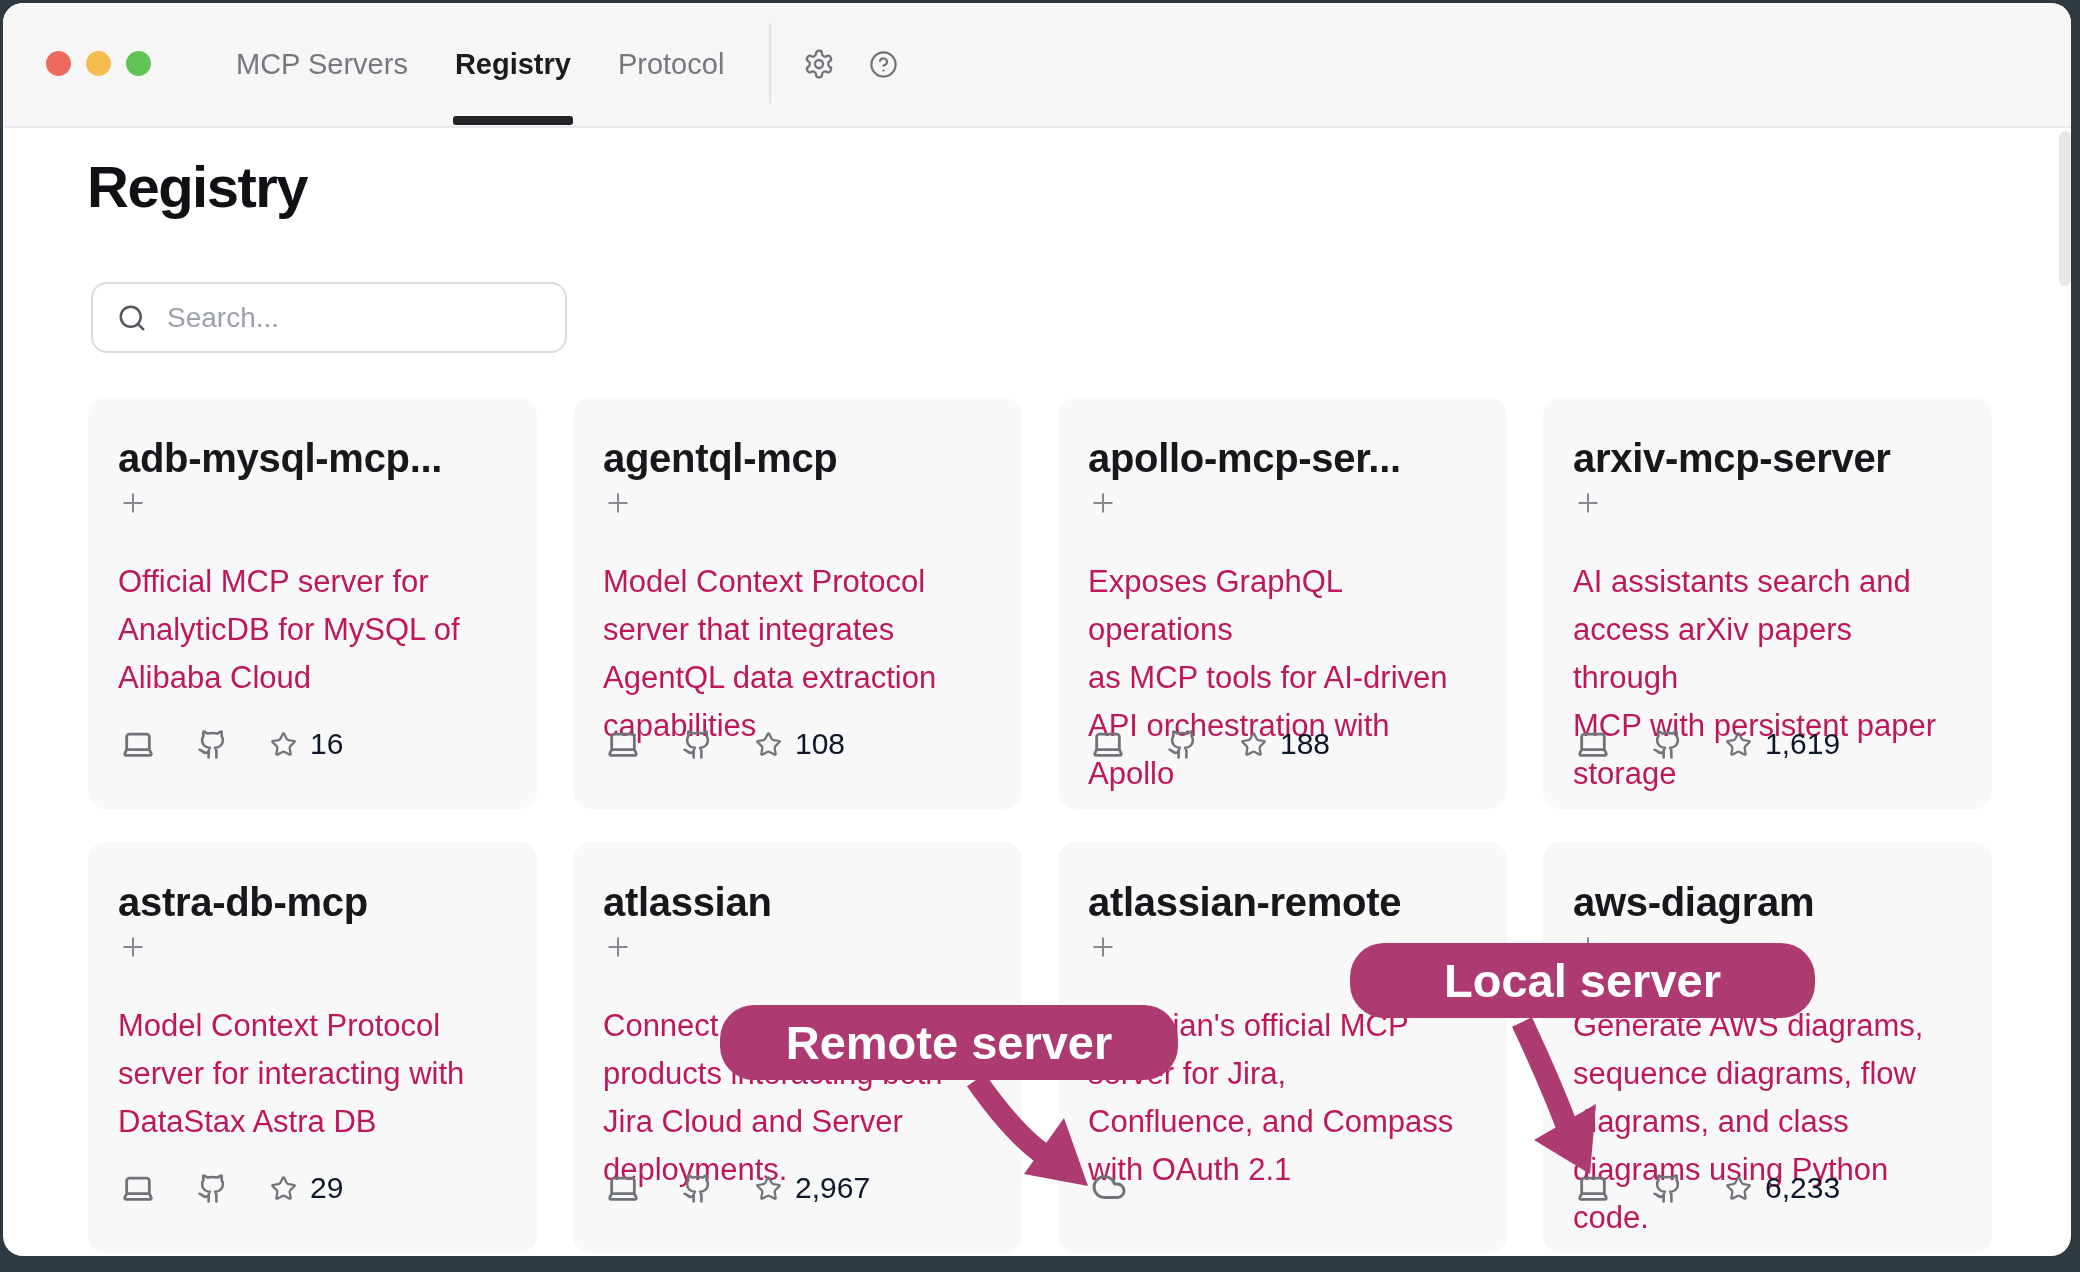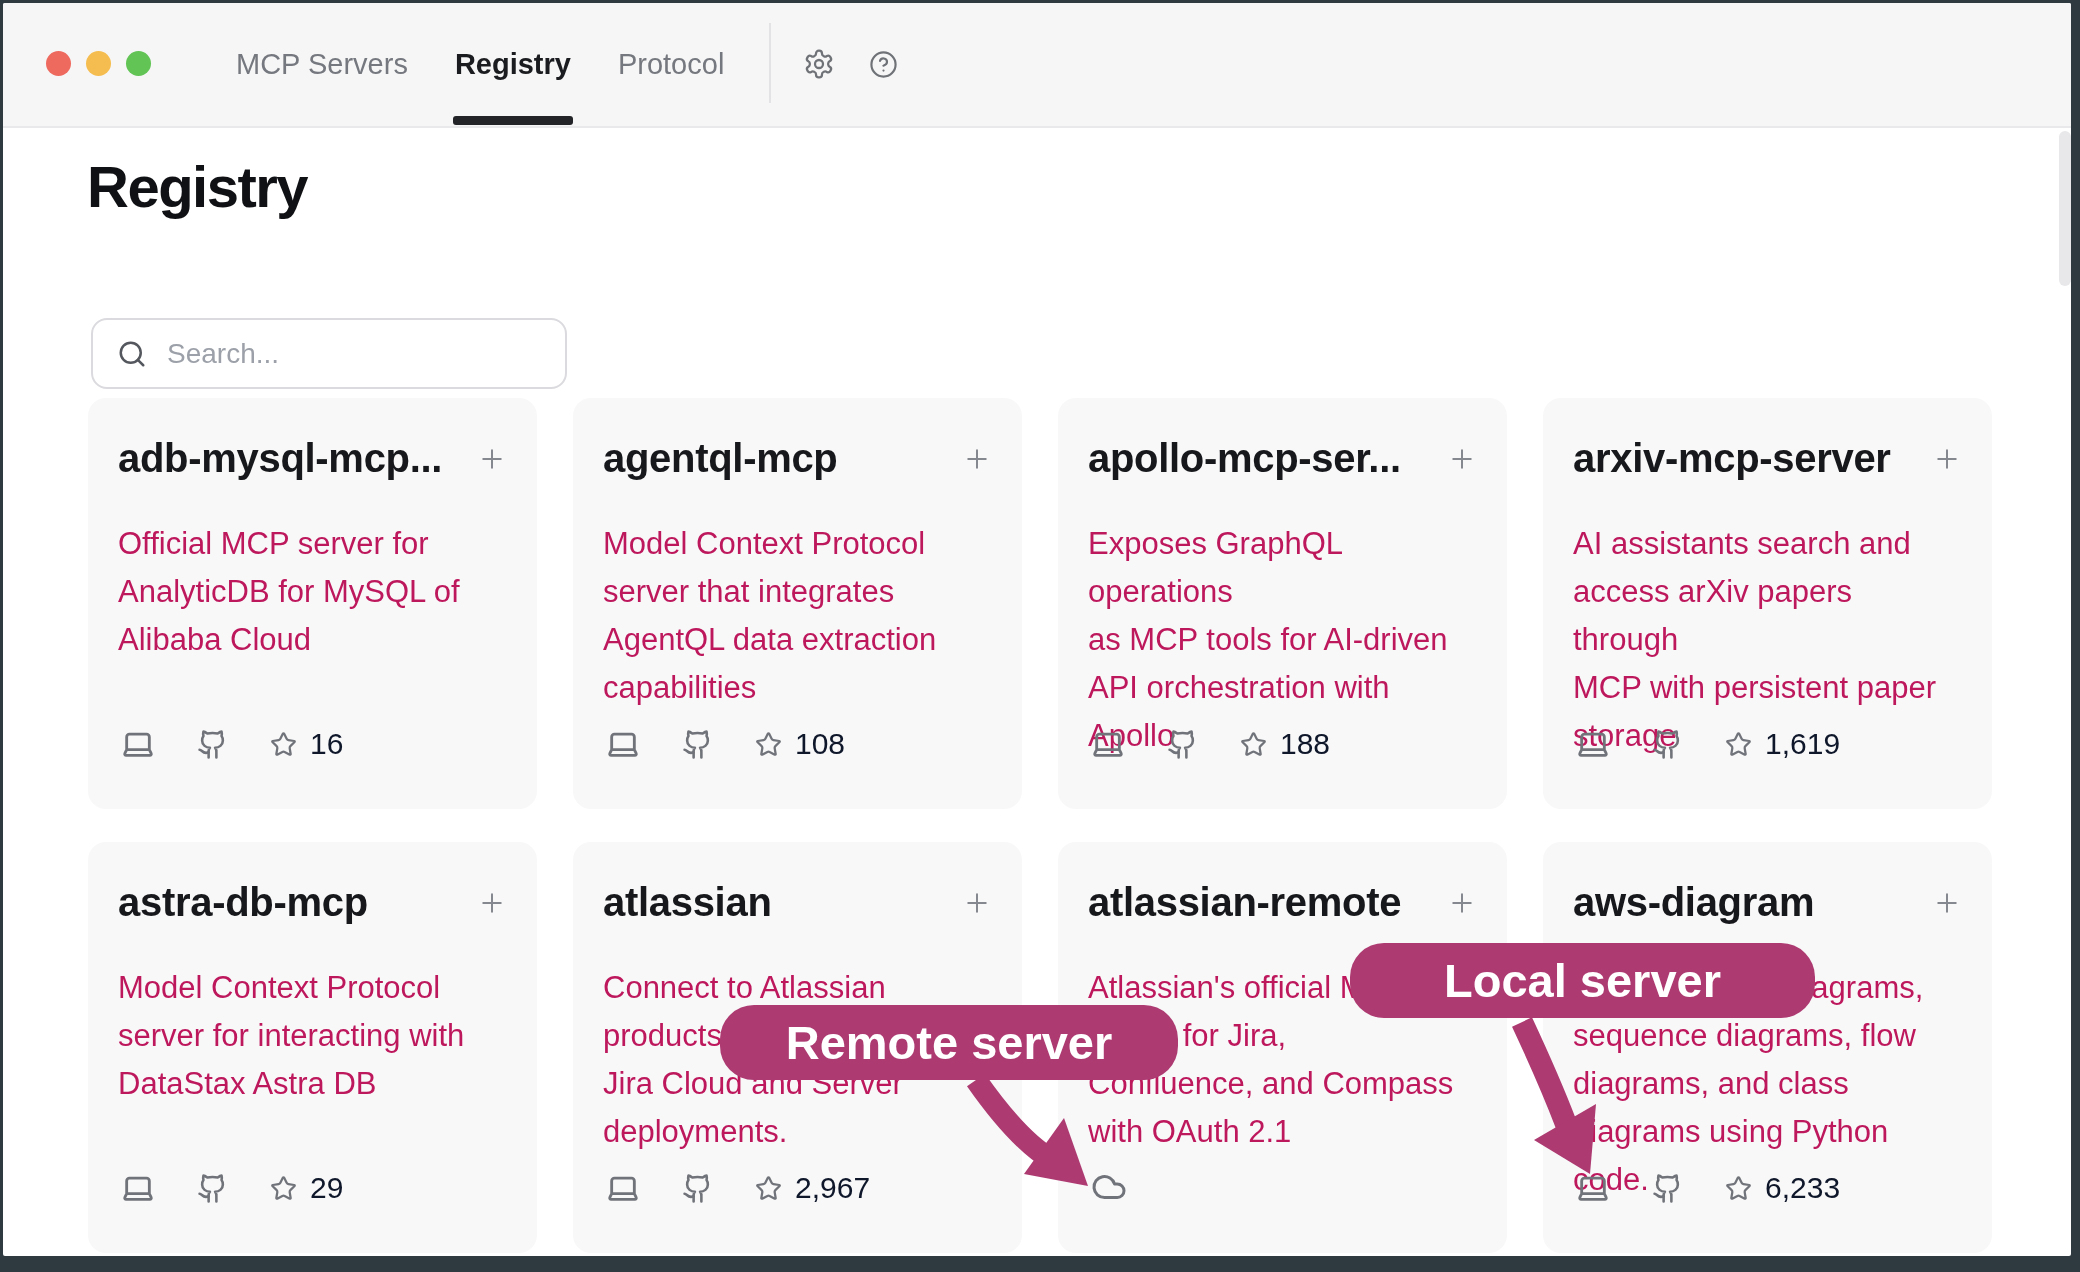--- a/index.html
+++ b/index.html
@@ -5,21 +5,21 @@
   * { margin:0; padding:0; box-sizing:border-box; }
   html,body { width:2080px; height:1272px; }
   body {
     position:relative;
     background:#2e3940;
     font-family:"Liberation Sans","DejaVu Sans",sans-serif;
     overflow:hidden;
   }
   .window {
     position:absolute; left:3px; top:3px; width:2068px; height:1253px;
-    background:#ffffff; border-radius:2px; overflow:hidden;
+    background:#ffffff; border-radius:20px; overflow:hidden;
   }
   
   .titlebar {
     position:absolute; left:0; top:0; right:0; height:125px;
     background:#f6f6f7; border-bottom:2px solid #e9e9eb;
   }
   .traffic { position:absolute; left:43px; top:48px; display:flex; gap:15px; }
   .dot { width:25px; height:25px; border-radius:50%; display:inline-block; }
   .dot.red    { background:var(--t-red,#ee6a5f); }
   .dot.yellow { background:var(--t-yellow,#f5bd4f); }
@@ -38,40 +38,40 @@
   #gear-btn { left:800px; }
   #help-btn { left:866px; top:47px; width:29px; height:29px; }
   
   .page-title {
     position:absolute; left:84px; top:150px;
     font-size:58px; font-weight:800; letter-spacing:-1.5px; color:#101114;
   }
   .searchbox {
     position:absolute; left:88px; top:279px; width:476px; height:71px;
     background:#fff; border:2px solid #dbdbdf; border-radius:16px;
-    display:flex; align-items:center; padding:0 20px 0 24px;margin-top:36px;
+    display:flex; align-items:center; padding:0 20px 0 24px;
   }
   .searchbox svg { width:30px; height:30px; color:#54575d; flex:0 0 auto; }
   .searchbox input {
     border:none; outline:none; background:transparent; margin-left:20px;
     font-size:28px; color:#1e1f22; width:100%;
     font-family:"Liberation Sans","DejaVu Sans",sans-serif;
   }
   .searchbox input::placeholder { color:#9ca0a8; }
   
   .grid {
     position:absolute; left:85px; top:395px;
     display:grid; grid-template-columns:repeat(4,449px);
     grid-auto-rows:411px; gap:33px 36px;
   }
   .card {
     position:relative; background:#f8f8f9; border-radius:18px;
     padding:38px 30px 0 30px;
   }
-  .card-head { display:flex; justify-content:space-between; align-items:flex-start; }
+  .card-head { display:flex; justify-content:space-between; align-items:flex-start;flex-direction:column; }
   .card-title { font-size:40px; font-weight:700; letter-spacing:-0.3px; color:#17181b; line-height:1.1; }
   .plus-btn { background:none; border:none; width:30px; height:30px; margin-top:8px; color:#85888f; flex:0 0 auto; }
   .plus-btn svg { width:30px; height:30px; }
   .card-desc {
     margin-top:40px; font-size:31px; line-height:48px; color:#be185d;
     white-space:pre-line;
   }
   .card-foot { position:absolute; left:33px; bottom:48px; display:flex; align-items:center; }
   .card-foot .ic { color:#707379; display:inline-flex; }
   .ic-laptop svg { width:34px; height:34px; }

